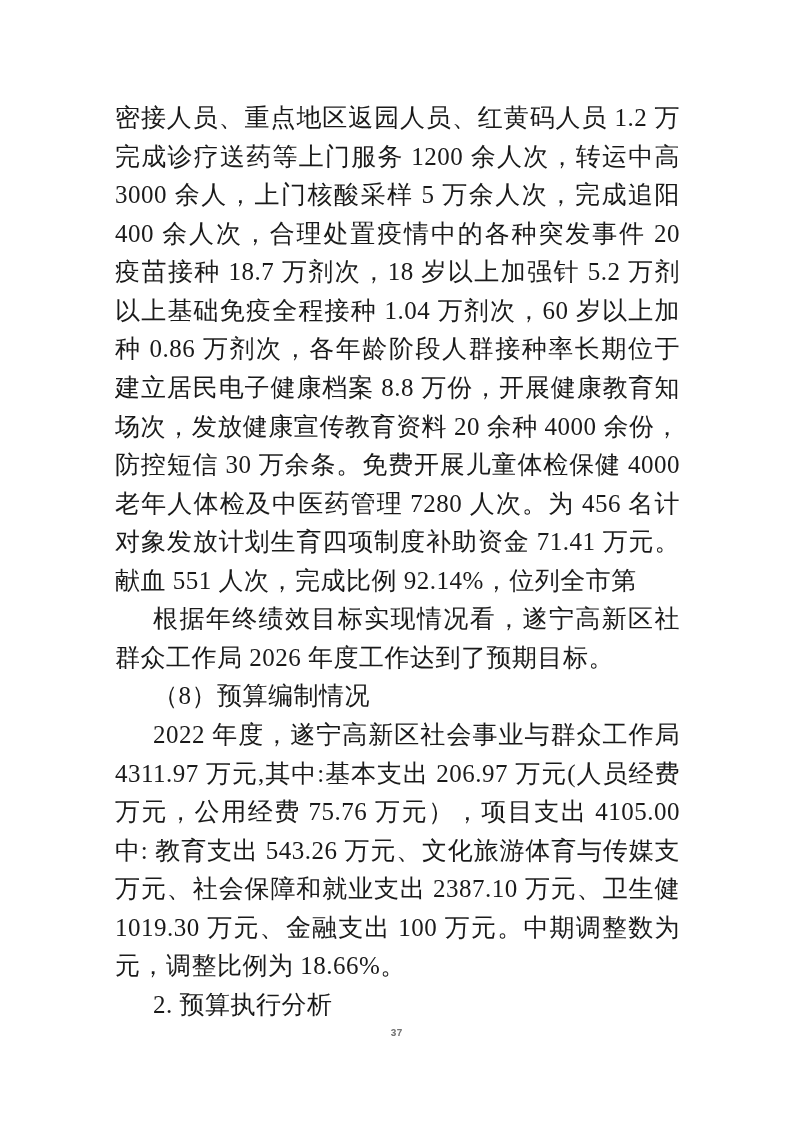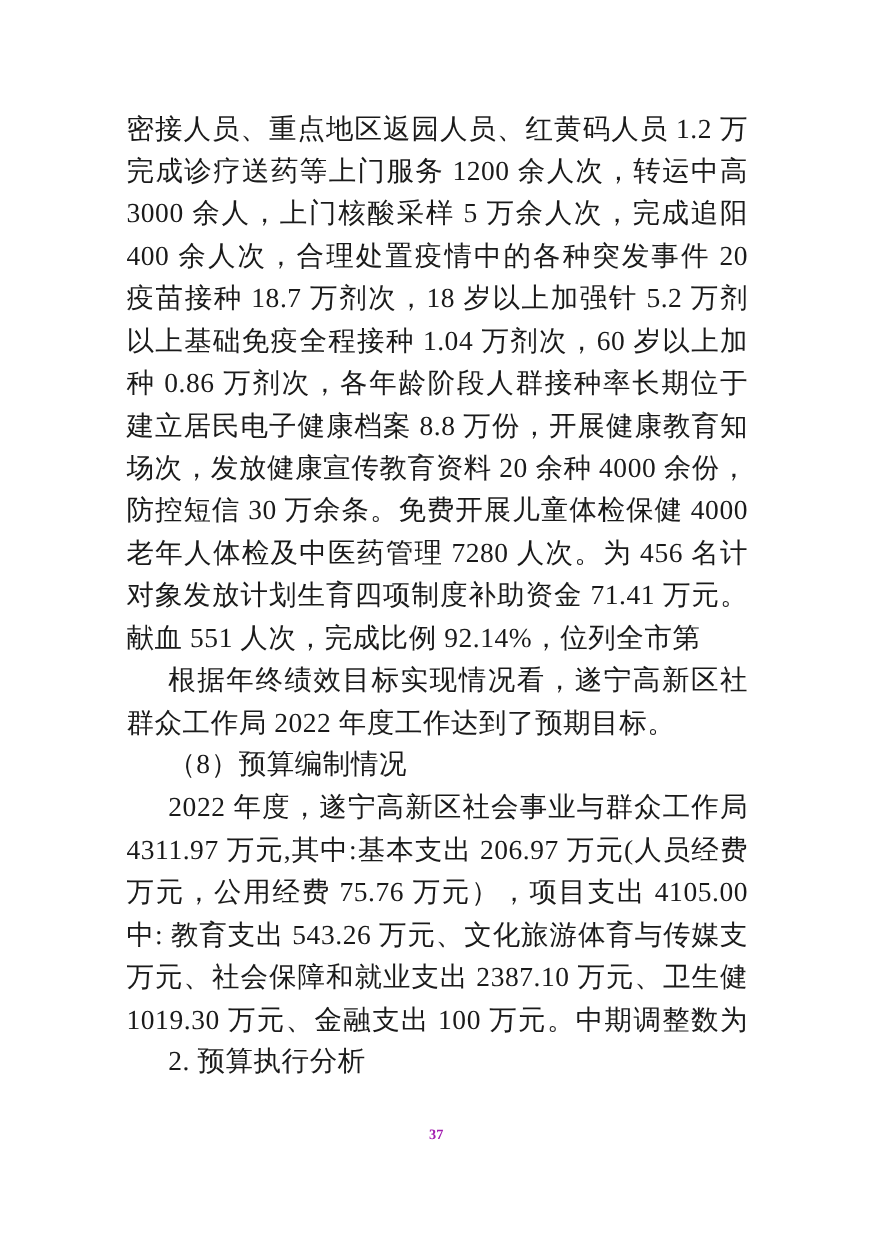--- a/index.html
+++ b/index.html
@@ -40,24 +40,24 @@
   }
   .page-footer {
     position: absolute;
     left: 0;
     right: 0;
     top: 1022px;
     text-align: center;
   }
   .page-number {
     display: inline-block;
-    font-family: Liberation Serif, serif;
-    font-size: 13px;
+    font-family: Liberation Mono, monospace;
+    font-size: 10px;
     font-weight: 600;
-    color: #a21caf;
+    color: #737373;
   }
 </style>
 </head>
 <body>
 
 <div class="page">
   <div class="doc-body">
       <div class="line j">密接人员、重点地区返园人员、红黄码人员 1.2 万余人次，</div>
       <div class="line j">完成诊疗送药等上门服务 1200 余人次，转运中高风险人群</div>
       <div class="line j">3000 余人，上门核酸采样 5 万余人次，完成追阳断链排查</div>
@@ -65,26 +65,27 @@
       <div class="line j">疫苗接种 18.7 万剂次，18 岁以上加强针 5.2 万剂次，60 岁</div>
       <div class="line j">以上基础免疫全程接种 1.04 万剂次，60 岁以上加强免疫接</div>
       <div class="line j">种 0.86 万剂次，各年龄阶段人群接种率长期位于全市前列。</div>
       <div class="line j">建立居民电子健康档案 8.8 万份，开展健康教育知识讲座 26</div>
       <div class="line j">场次，发放健康宣传教育资料 20 余种 4000 余份，发送疫情</div>
       <div class="line j">防控短信 30 万余条。免费开展儿童体检保健 4000 余人次，</div>
       <div class="line j">老年人体检及中医药管理 7280 人次。为 456 名计生奖励扶</div>
       <div class="line j">对象发放计划生育四项制度补助资金 71.41 万元。完成无偿</div>
       <div class="line">献血 551 人次，完成比例 92.14%，位列全市第二。</div>
       <div class="line j ind">根据年终绩效目标实现情况看，遂宁高新区社会事业与</div>
-      <div class="line">群众工作局 2022 年度工作达到了预期目标。</div>
+      <div class="line">群众工作局 2026 年度工作达到了预期目标。</div>
       <div class="line ind">（8）预算编制情况</div>
       <div class="line j ind">2022 年度，遂宁高新区社会事业与群众工作局年初预算</div>
       <div class="line j">4311.97 万元,其中:基本支出 206.97 万元(人员经费 131.21</div>
       <div class="line j">万元，公用经费 75.76 万元），项目支出 4105.00 万元，其</div>
       <div class="line j">中: 教育支出 543.26 万元、文化旅游体育与传媒支出 55.34</div>
       <div class="line j">万元、社会保障和就业支出 2387.10 万元、卫生健康支出</div>
       <div class="line j">1019.30 万元、金融支出 100 万元。中期调整数为 804.46 万</div>
+      <div class="line">元，调整比例为 18.66%。</div>
       <div class="line ind">2. 预算执行分析</div>
     </div>
   <div class="page-footer">
     <span class="page-number">37</span>
   </div>
 </div>
 
 </body></html>

